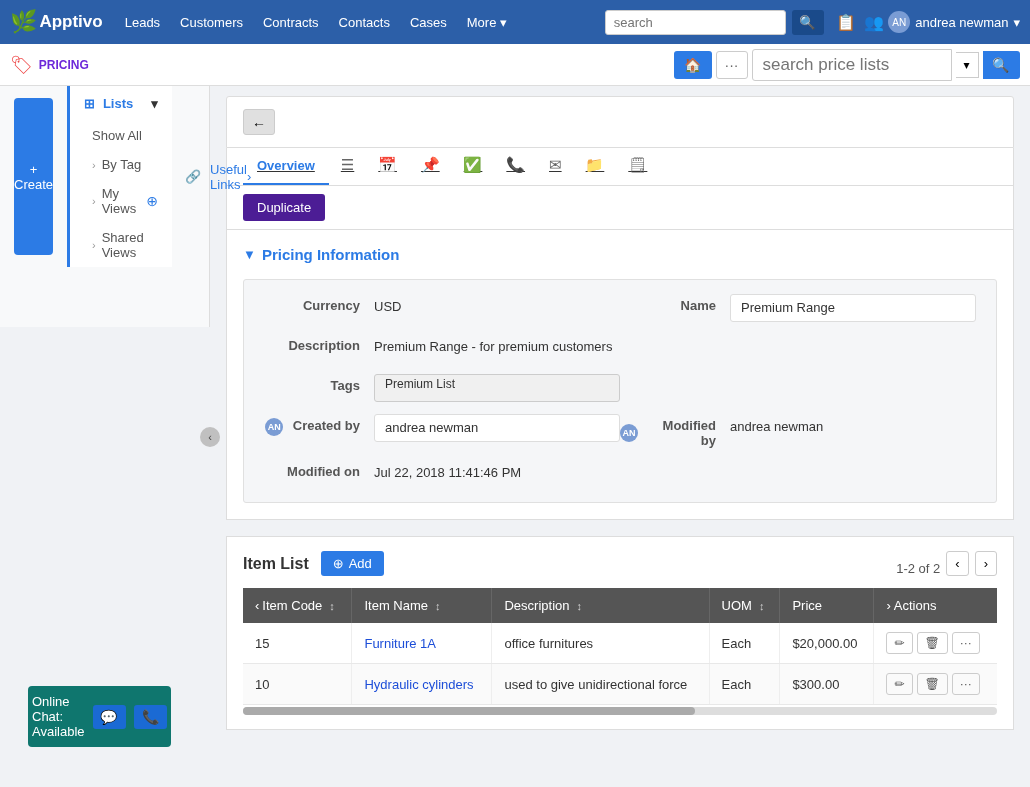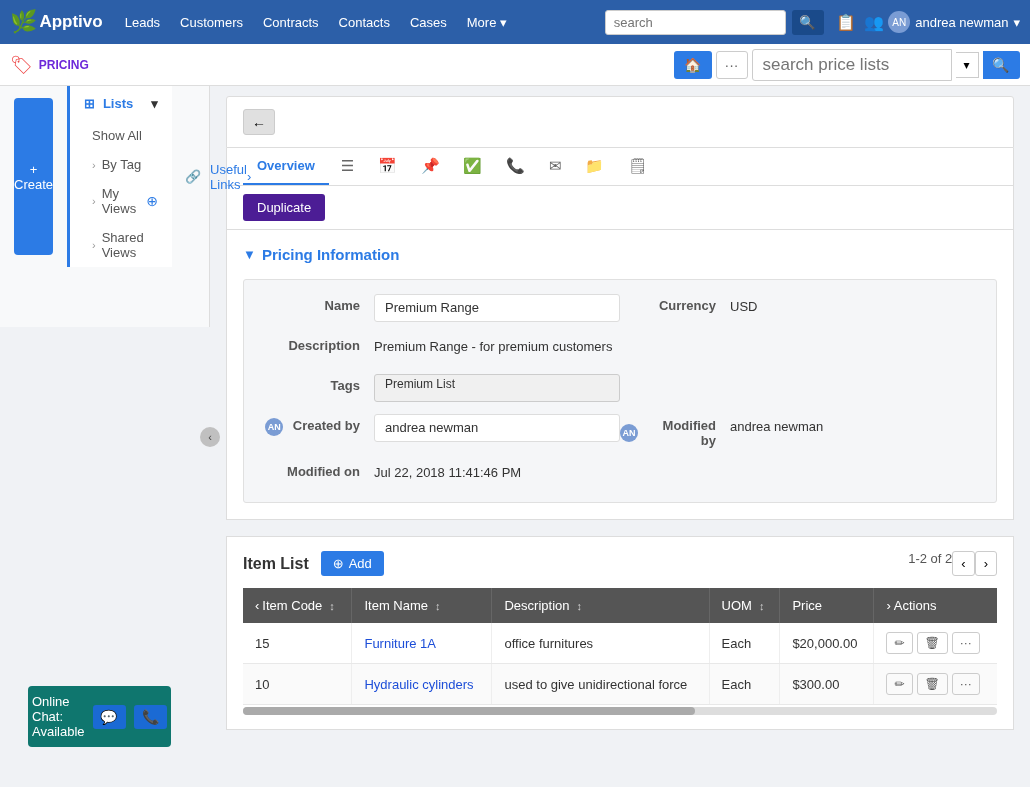--- a/index.html
+++ b/index.html
@@ -187,21 +187,21 @@
     }
     .page-title {
       font-size: 18px; font-weight: bold; color: #333;
     }
 
     
     .tabs-bar {
       background: white;
       border: 1px solid #ddd; border-top: none;
       padding: 0 16px;
-      display: flex; align-items: center; gap: 0;
+      display: flex; align-items: flex-start; gap: 0; text-decoration: underline;
     }
     .tab {
       padding: 10px 14px;
       cursor: pointer;
       font-size: 13px;
       color: #555;
       border-bottom: 2px solid transparent;
     }
     .tab.active {
       border-bottom: 2px solid #2c7be5;
@@ -315,21 +315,21 @@
     .item-list-title {
       font-size: 16px; font-weight: bold; color: #333;
       display: flex; align-items: center; gap: 12px;
     }
     .add-btn {
       background: #2c7be5; color: white; border: none;
       padding: 5px 12px; border-radius: 3px; cursor: pointer; font-size: 13px;
       display: flex; align-items: center; gap: 5px;
     }
     .pagination {
-      display: flex; align-items: flex-start; 
+      display: flex; align-items: flex-end; gap: 6px;
       font-size: 13px; color: #555;
     }
     .page-btn {
       background: white; border: 1px solid #ccc;
       padding: 4px 8px; cursor: pointer; border-radius: 3px; font-size: 13px;
     }
 
     
     .data-table {
       width: 100%;
@@ -506,26 +506,26 @@
     <div class="section-card">
       <div class="section-header">
         <span class="section-collapse">▼</span>
         <span class="section-title">Pricing Information</span>
       </div>
 
       <div class="form-grid">
 
         <div class="form-row">
           <div class="form-col">
+            <span class="field-label">Currency</span>
+            <span class="field-value plain">USD</span>
+          </div>
+          <div class="form-col">
             <span class="field-label">Name</span>
             <span class="field-value">Premium Range</span>
-          </div>
-          <div class="form-col">
-            <span class="field-label">Currency</span>
-            <span class="field-value plain">USD</span>
           </div>
         </div>
 
         <div class="form-row">
           <div class="form-col">
             <span class="field-label">Description</span>
             <span class="field-value plain">Premium Range - for premium customers</span>
           </div>
           <div class="form-col"></div>
         </div>

